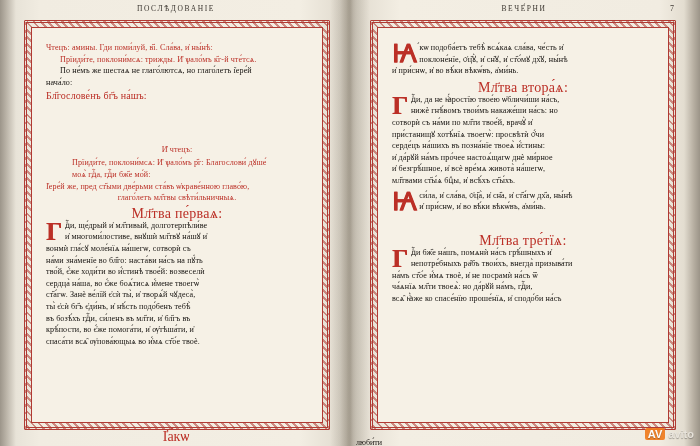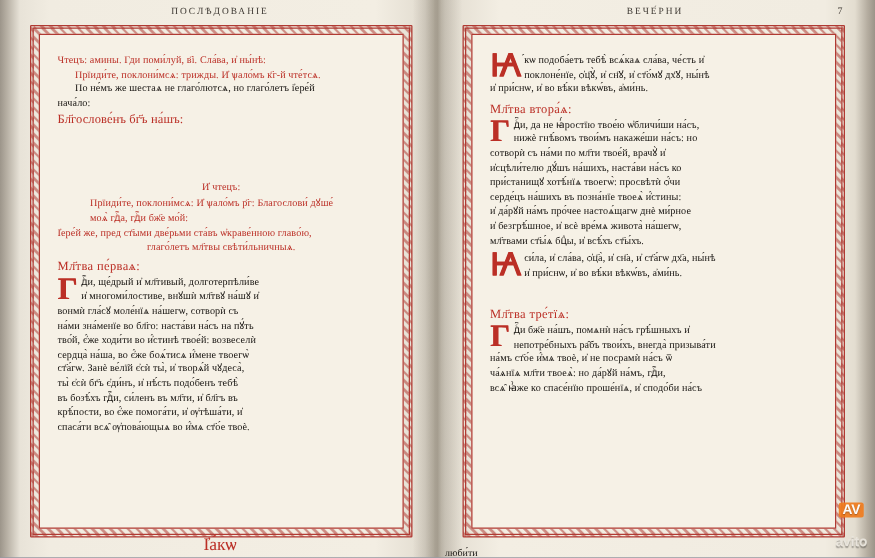--- a/index.html
+++ b/index.html
@@ -11,21 +11,21 @@
     width: 700px;
     height: 446px;
     overflow: hidden;
     font-family: "Liberation Serif", serif;
   }
 
   #page {
     position: relative;
     width: 700px;
     height: 446px;
-    background: #0f172a;
+    background: #a3a3a3;
   }
 
   
   .spread {
     position: absolute;
     inset: 0;
     background:
       linear-gradient(90deg,
         #9c958a 0px, #b9b2a6 6px,
         #e8e3d8 16px, #f1ece1 40px,
@@ -117,22 +117,22 @@
     font-size: 25px;
     line-height: 23px;
     color: #bb2f26;
     font-family: "Liberation Serif", serif;
     margin: 0 3px 0 0;
     font-weight: bold;
     text-shadow: 0.4px 0 0 #bb2f26;
   }
   .heading {
     color: #bb2f26;
-    text-align: left;
-    font-size: 10px;
+    text-align: center;
+    font-size: 14px;
     line-height: 13px;
     letter-spacing: 0.3px;
   }
   .footer-line {
     position: absolute;
     bottom: -1px;
     width: 100%;
     text-align: left;
     font-size: 8px;
     color: #14110e;
@@ -162,27 +162,26 @@
     pointer-events: none;
   }
 
   
   .watermark {
     position: absolute;
     right: 6px;
     bottom: 6px;
     display: flex;
     align-items: center;
-    gap: 14px;
+    gap: 3px;
     font-size: 11px;
     color: #ffffff;
     font-family: "Liberation Sans", sans-serif;
     opacity: 0.92;
     text-shadow: 0 1px 1px rgba(0,0,0,0.35);
-    flex-direction: column;
   }
   .wm-badge {
     background: #f07c1e;
     color: #fff;
     border-radius: 2px;
     padding: 0 3px;
     font-weight: bold;
     font-size: 11px;
   }
   .wm-text { color: #e9e5dd; font-weight: bold; }
@@ -247,21 +246,20 @@
               <div class="line">и҆ при́снѡ, и҆ во вѣ́ки вѣкѡ́въ, а҆ми́нь.</div>
             </div>
 
             <div class="heading" style="margin-top:4px;">Мл҃тва втора́ѧ:</div>
 
             <div class="dropcap-para">
               <span class="dropcap">Г</span>
               <div class="line">дⷭ҇и, да не ꙗ҆́ростїю твое́ю ѡ҆бличи́ши на́съ,</div>
               <div class="line">нижѐ гнѣ́вомъ твои́мъ накаже́ши на́съ: но</div>
               <div class="line">сотворѝ съ на́ми по мл҃ти твое́й, врачꙋ̀ и҆</div>
-              <div class="line">и҆сцѣли́телю дꙋ́шъ на́шихъ, наста́ви на́съ ко</div>
               <div class="line">при́станищꙋ хотѣ́нїѧ твоегѡ̀: просвѣтѝ ѻ҆́чи</div>
               <div class="line">серде́цъ на́шихъ въ позна́нїе твоеѧ̀ и҆́стины:</div>
               <div class="line">и҆ да́рꙋй на́мъ про́чее настоѧ́щагѡ днѐ ми́рное</div>
               <div class="line">и҆ безгрѣ́шное, и҆ всѐ вре́мѧ живота̀ на́шегѡ,</div>
               <div class="line">мл҃твами ст҃ы́ѧ бцⷣы, и҆ всѣ́хъ ст҃ы́хъ.</div>
             </div>
 
             <div class="dropcap-para" style="margin-top:3px;">
               <span class="dropcap">Ꙗ</span>
               <div class="line">си́ла, и҆ сла́ва, ѻ҆ц҃а̀, и҆ сн҃а, и҆ ст҃а́гѡ дх҃а, ны́нѣ</div>

